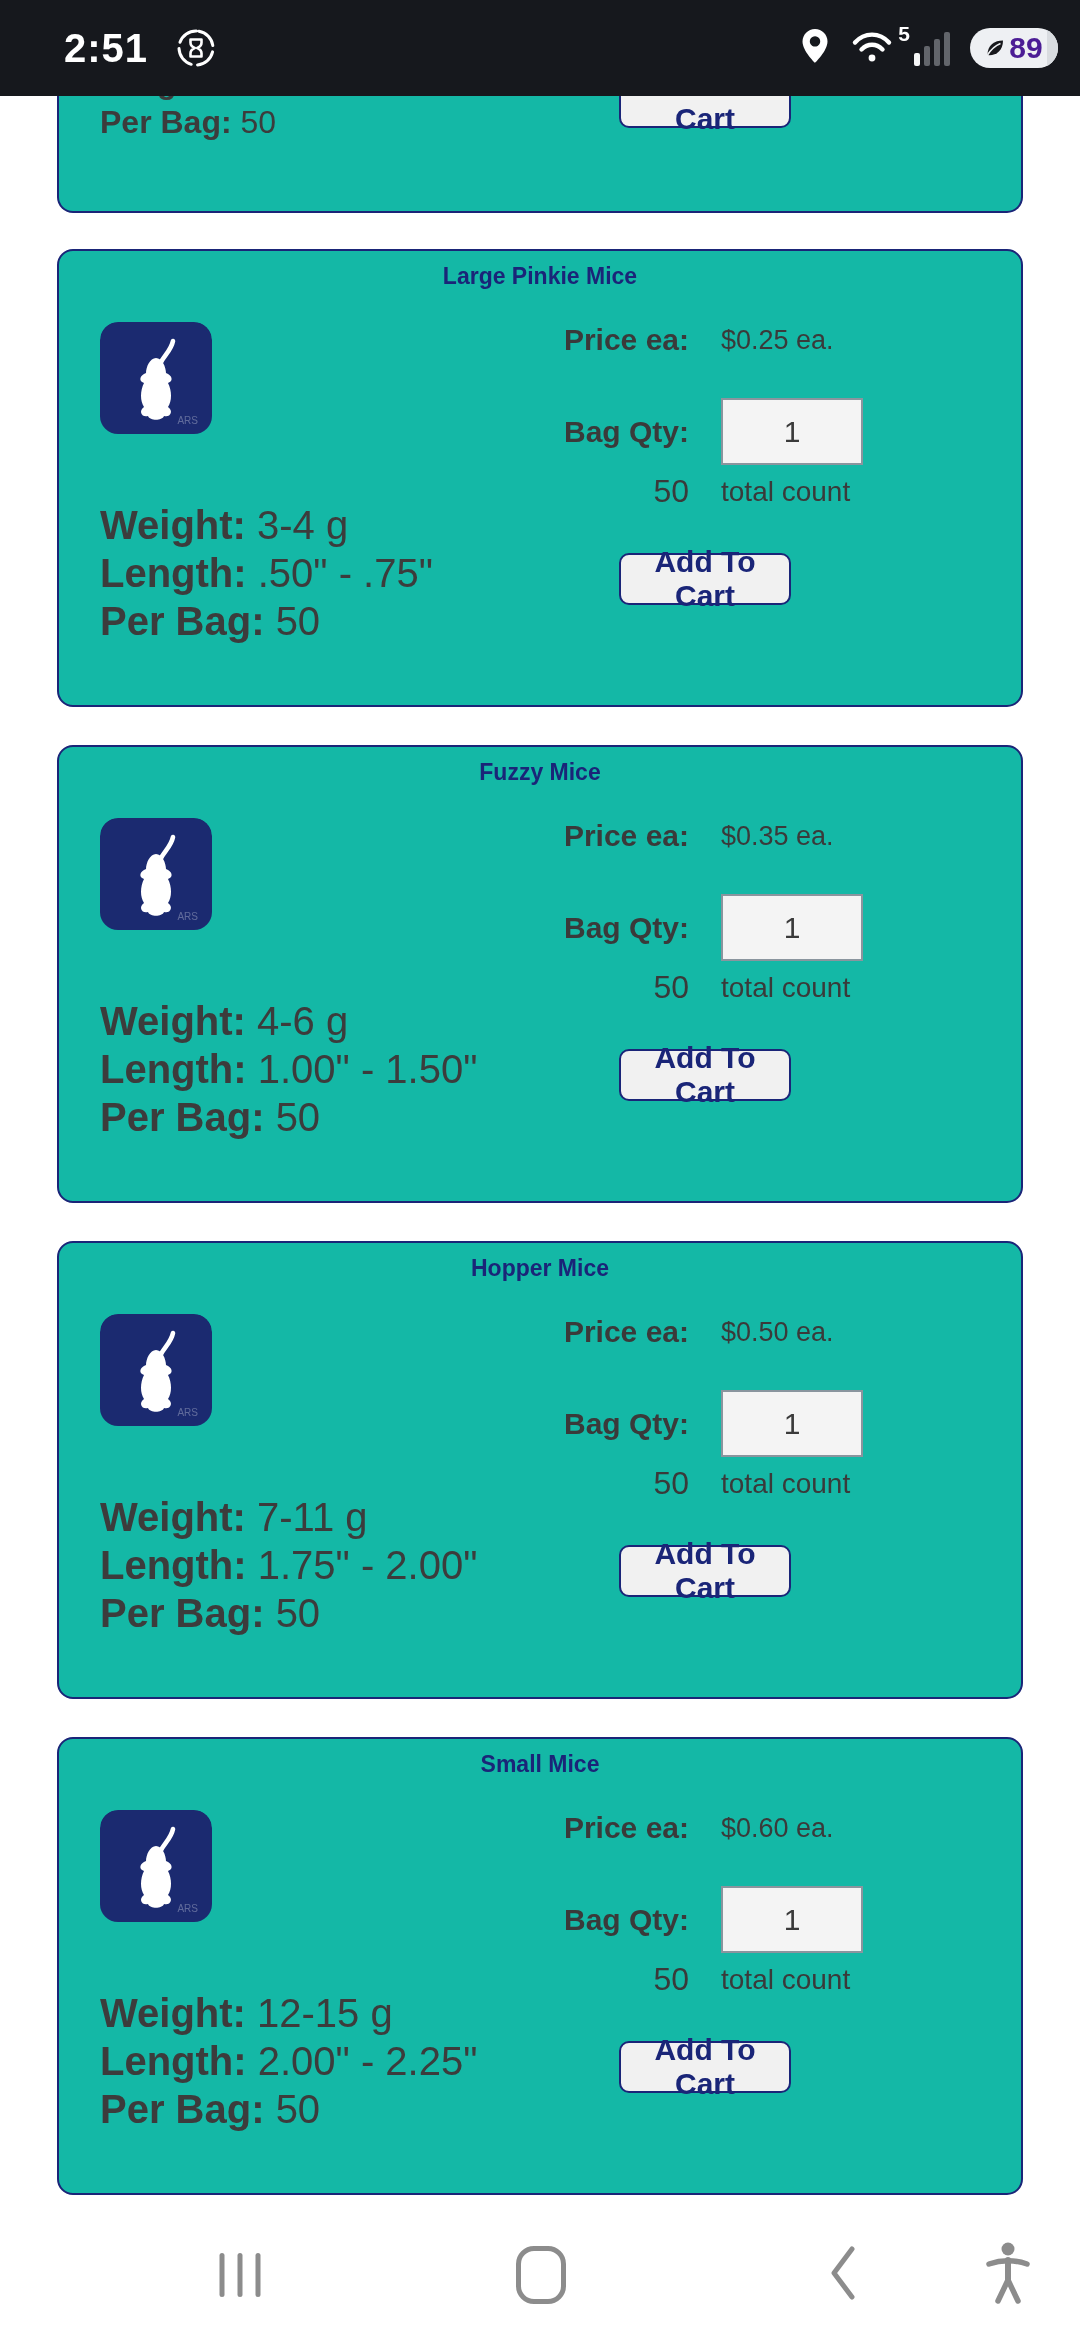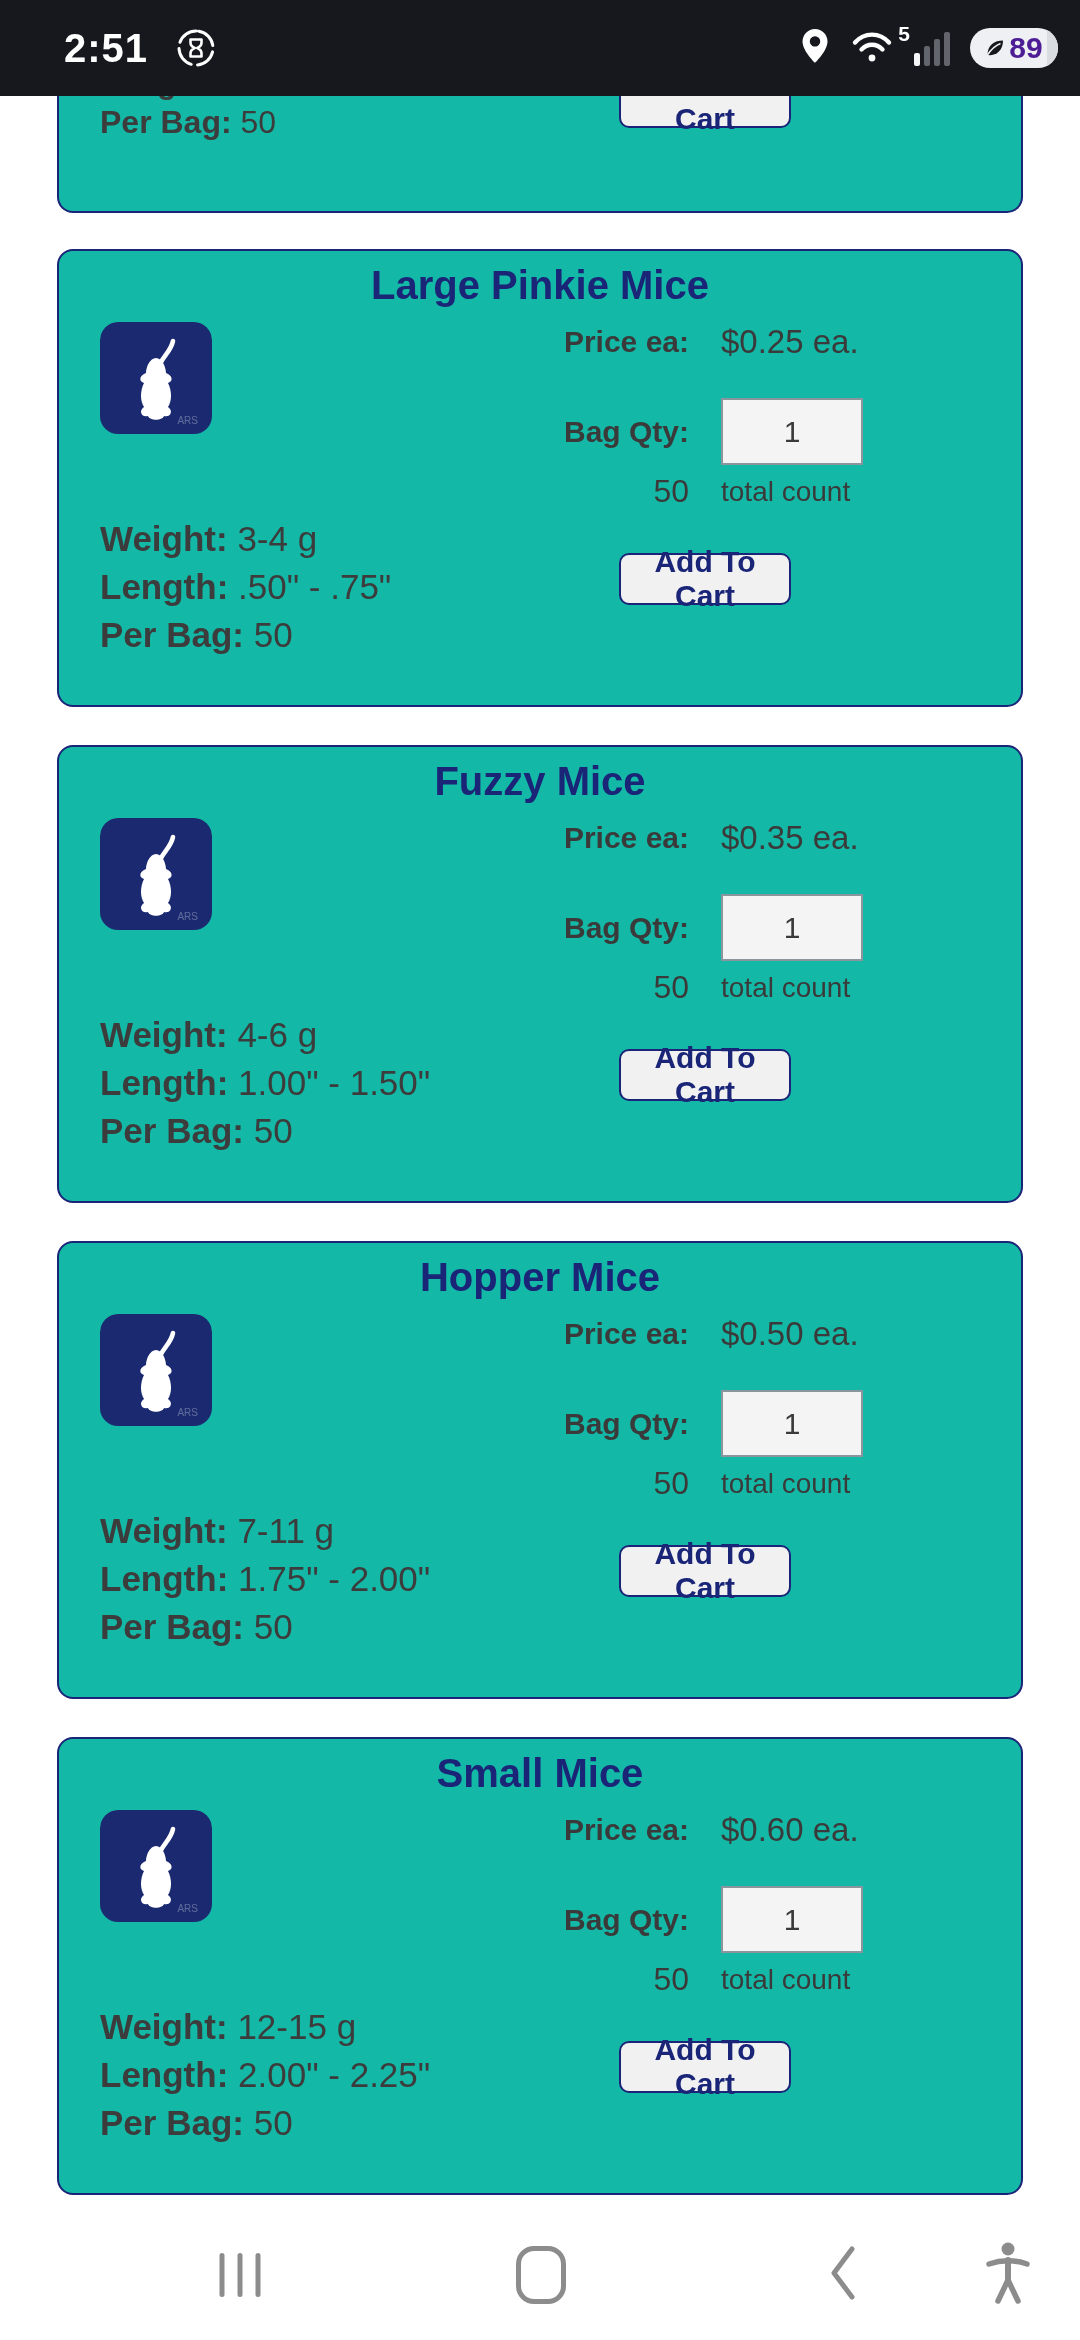--- a/index.html
+++ b/index.html
@@ -51,43 +51,43 @@
   .clipped-line { position:absolute; top:-32px; left:41px; font-size:32px; white-space:nowrap; }
   .partial-perbag { position:absolute; top:8px; left:41px; font-size:32px; }
   .lbl-b { font-weight:bold; }
   .partial-atc { position:absolute; top:-20px; left:560px; }
 
   .product-list { position:absolute; top:249px; left:0; right:0; }
   .product-card { position:relative; height:458px; margin-bottom:38px; }
 
   .p-title {
     position:absolute; top:12px; left:0; width:100%;
-    text-align:center; font-size:40px; font-weight:bold; color:#1a2578;
+    text-align:center; font-size:23px; font-weight:bold; color:#1a2578;
   }
   .p-img {
     position:absolute; top:71px; left:41px; width:112px; height:140px;
     border-radius:18px; overflow:hidden; cursor:pointer;
   }
   .orow {
     position:absolute; left:300px; width:620px;
     display:grid; grid-template-columns:330px 1fr; column-gap:32px; align-items:center;
   }
   .orow .lbl { text-align:right; font-weight:bold; font-size:30px; color:#3a3a3a; }
-  .orow .val { font-size:33px; color:#3a3a3a; }
+  .orow .val { font-size:27px; color:#3a3a3a; }
   .row-price { top:72px; }
   .row-qty   { top:147px; }
   .row-total { top:222px; }
   .row-total .lbl { font-weight:normal; font-size:32px; }
   .row-total .val { font-size:28px; }
   .qty-input {
     width:142px; height:67px; background:#f4f4f4;
     border:2px solid #8a959e; text-align:center;
     font-size:30px; font-family:inherit; color:#3a3a3a;
   }
-  .specs { position:absolute; top:264px; left:41px; font-size:35px; line-height:48px; }
+  .specs { position:absolute; top:250px; left:41px; font-size:40px; line-height:48px; }
   .atc-button {
     width:172px; height:52px; background:#f1f1f1;
     border:2px solid #1a2578; border-radius:10px;
     color:#1a2578; font-weight:bold; font-size:30px; font-family:inherit;
     display:flex; align-items:center; justify-content:center; cursor:pointer;
   }
   .card-atc { position:absolute; top:302px; left:560px; }
 
   
   .bottom-nav { position:absolute; left:0; bottom:0; width:1080px; height:130px; background:#fff; }

